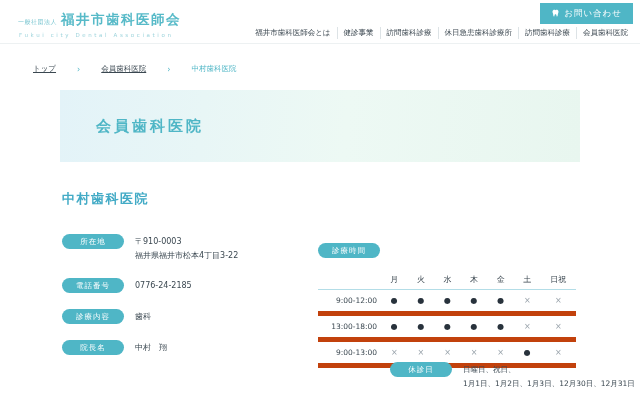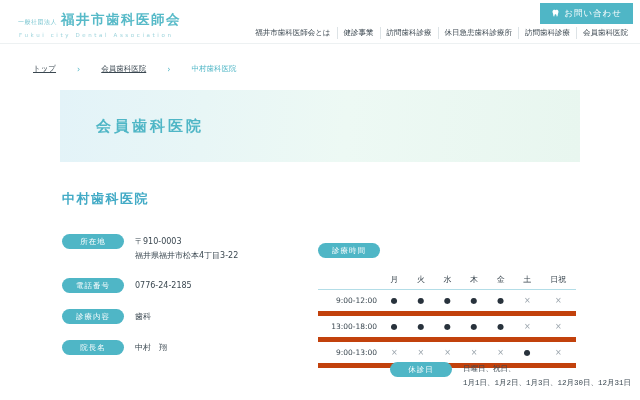--- a/index.html
+++ b/index.html
@@ -78,21 +78,21 @@
   .sch-table { margin-top:11px; width:258px; }
   .sch-row { display:flex; align-items:center; height:26px; border-bottom:5px solid #c2410c; }
   .sch-row.head { height:21px; border-bottom:1px solid #b3dde7; }
   .sch-time { width:64px; text-align:right; padding-right:4px; font-size:7.5px; color:#3a4750; white-space:nowrap; }
   .sch-cell { width:27px; text-align:center; font-size:8px; }
   .sch-cell.wide { width:36px; }
   .sch-row.head .sch-cell { color:#39454e; }
   .sch-cell.dot { color:#28323c; }
   .sch-cell.cross { color:#97a1a9; }
 
-  .closed-row { position:absolute; left:390px; top:362px; display:flex; align-items:flex-start;font-family:Liberation Mono, monospace; }
+  .closed-row { position:absolute; left:390px; top:362px; display:flex; align-items:flex-start; }
   .closed-text { margin-left:11px; font-size:7.5px; line-height:1.85; color:#3a4750; padding-top:1px; white-space:nowrap; }
 </style>
 </head>
 <body>
 
 <div class="header">
   <div class="logo">
     <div class="logo-top">
       <span class="org-type">一般社団法人</span>
       <span class="site-title">福井市歯科医師会</span>

